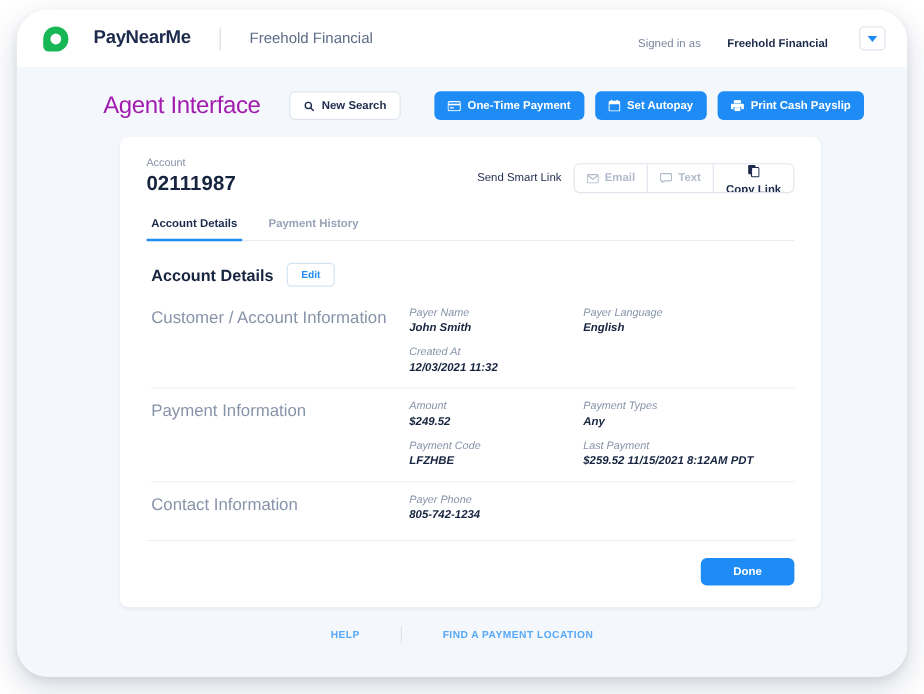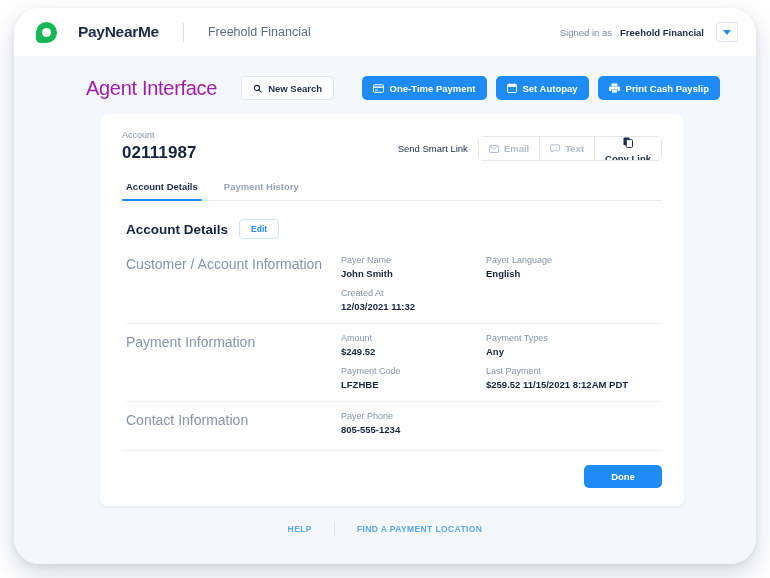--- a/index.html
+++ b/index.html
@@ -43,21 +43,21 @@
     width: 9px; height: 9px;
     background: #ffffff;
     border-radius: 50%;
   }
   .brand-name {
     font-size: 15.5px; font-weight: bold; color: #1c2b4b;
     letter-spacing: -0.3px;
   }
   .brand-sep { width: 1px; height: 19px; background: #d9dfe8; margin: 0 3px; }
   .partner-name { font-size: 12.5px; color: #5d6b85; font-weight: 500; }
-  .signed { margin-left: auto; display: flex; align-items: center; gap: 8px; }
+  .signed { margin-left: auto; display: flex; align-items: flex-end; gap: 22px; }
   .signed-label { font-size: 9.5px; color: #7b879e; }
   .signed-value { font-size: 9.5px; color: #1c2b4b; font-weight: bold; }
   .signed-caret {
     width: 22px; height: 20px;
     border: 1px solid #dde3ec; border-radius: 4px;
     display: flex; align-items: center; justify-content: center;
     background: #fff; margin-left: 4px;
   }
   .caret-tri {
     width: 0; height: 0;
@@ -153,38 +153,38 @@
     display: flex; align-items: center; cursor: pointer; font-family: Liberation Sans, sans-serif;
   }
   .grid { margin-top: 12px; padding-left: 4px; }
   .grow {
     display: flex;
     padding: 9px 0 11px 0;
     border-top: 1px solid #eef1f6;
   }
   .grow:first-child { border-top: none; padding-top: 4px; }
   .gcat { width: 215px; font-size: 14px; color: #8793a9; padding-top: 1px; }
-  .gcol { width: 145px; }
+  .gcol { width: 145px; font-style: italic; }
   .fld { margin-bottom: 9px; }
   .fld:last-child { margin-bottom: 0; }
   .fld-label { font-size: 9px; color: #8793a9; margin-bottom: 3px; }
   .fld-value { font-size: 9.5px; font-weight: bold; color: #16243f; white-space: nowrap; }
   .card-footer {
     border-top: 1px solid #eef1f6;
     margin-top: 4px; padding-top: 14px;
     display: flex; justify-content: flex-end;
   }
   .done-btn {
     width: 78px; height: 23px;
     background: #1f8cf5; border: none; border-radius: 5px;
     color: #fff; font-size: 9.5px; font-weight: bold; cursor: pointer;
     font-family: inherit;
   }
   .footlinks {
-    display: flex; justify-content: center; align-items: center; gap: 0;
+    display: flex; justify-content: center; align-items: center; gap: 12px;
     margin-top: 16px;
   }
   .footlink {
     font-size: 8.5px; font-weight: bold; color: #57a8f7;
     letter-spacing: 0.4px; padding: 0 22px; cursor: pointer;
   }
   .footsep { width: 1px; height: 14px; background: #dde4ee; }
   svg { display: block; }
 </style>
 </head>
@@ -355,21 +355,21 @@
               <div class="fld-value">$259.52 11/15/2021 8:12AM PDT</div>
             </div>
           </div>
         </div>
 
         <div class="grow">
           <div class="gcat">Contact Information</div>
           <div class="gcol">
             <div class="fld">
               <div class="fld-label">Payer Phone</div>
-              <div class="fld-value">805-555-1234</div>
+              <div class="fld-value">805-742-1234</div>
             </div>
           </div>
         </div>
 
       </div>
 
       <div class="card-footer">
         <button class="done-btn">Done</button>
       </div>
     </div>

